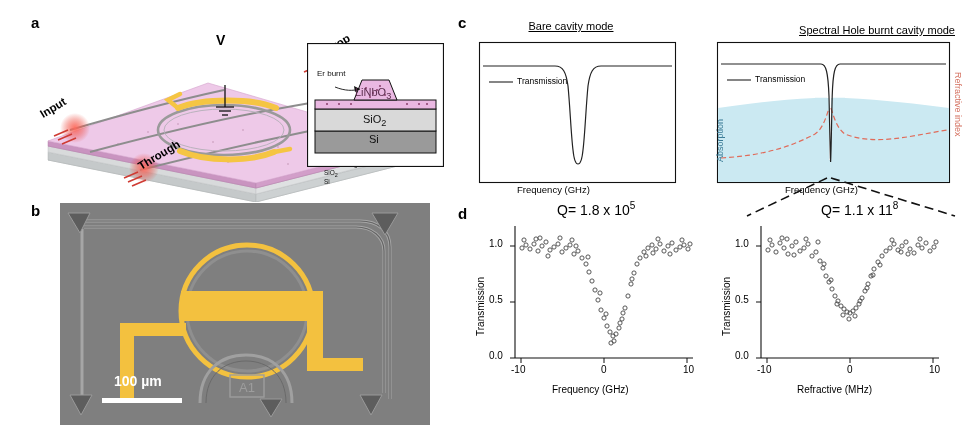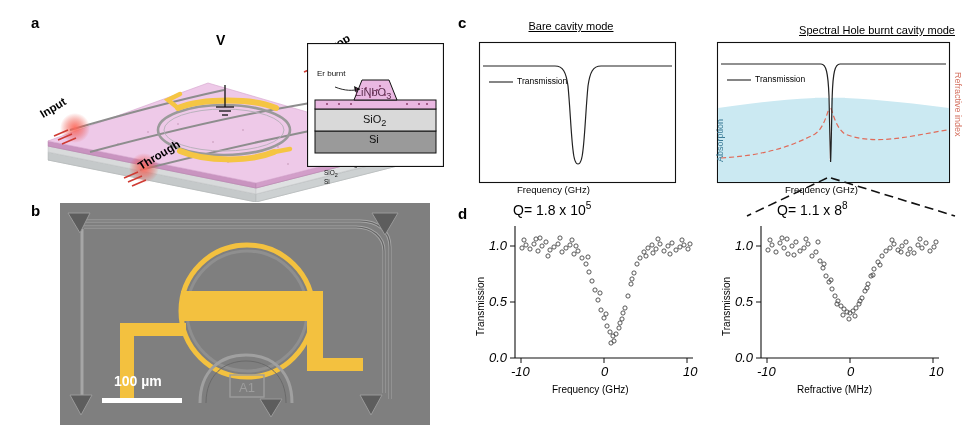--- a/index.html
+++ b/index.html
@@ -89,29 +89,29 @@
   .vaxis-label {
     position: absolute;
     font-size: 9px;
     white-space: nowrap;
     transform-origin: 0 0;
   }
   .q-label {
     position: absolute;
     font-size: 14px;
     white-space: nowrap;
+    margin-left: 44px;
   }
 
   
   #panel-d { position: absolute; left: 455px; top: 208px; width: 510px; height: 225px; }
   .tick-text {
     position: absolute;
-    font-size: 13px;
-    white-space: nowrap;
-    font-style: italic;
+    font-size: 10px;
+    white-space: nowrap;
   }
   .ylab-rot {
     position: absolute;
     font-size: 10px;
     white-space: nowrap;
     transform: rotate(-90deg);
     transform-origin: 0 0;
   }
 </style>
 </head>
@@ -350,21 +350,21 @@
     <path d="M16,26 L116,26 C121,26 123,34 124,58 C124.6,82 125,112 125.6,124
              C126.2,112 126.6,82 127.2,58 C128,34 130,26 135,26 L241,26" fill="none" stroke="#222" stroke-width="1.2"></path>
 
     <line x1="22" y1="42" x2="46" y2="42" stroke="#222" stroke-width="1.1"></line>
   </svg>
   <div class="legend-text" style="left:300px; top:62px;">Transmission</div>
   <div class="axis-label" style="left:330px; top:172px;">Frequency (GHz)</div>
   <div class="vaxis-label" style="left:260px; top:150px; transform:rotate(-90deg); color:#3a7b96;">Absorption</div>
   <div class="vaxis-label" style="left:508px; top:60px; transform:rotate(90deg); color:#d4705f;">Refractive index</div>
   <div class="q-label" style="left:322px; top:188px;">
-    <span>Q= 1.1 x 8</span><sup style="font-size:10px;">8</sup>
+    <span>Q= 1.1 x 11</span><sup style="font-size:10px;">8</sup>
   </div>
 
   <svg width="510" height="80" viewBox="0 0 510 80" style="position:absolute; left:0; top:128px;">
     <line x1="372" y1="38" x2="292" y2="76" stroke="#111" stroke-width="1.6" stroke-dasharray="9,5"></line>
     <line x1="376" y1="38" x2="500" y2="76" stroke="#111" stroke-width="1.6" stroke-dasharray="9,5"></line>
   </svg>
 </div>
 
 <div class="panel-letter" style="left:458px; top:205px;">d</div>
 

